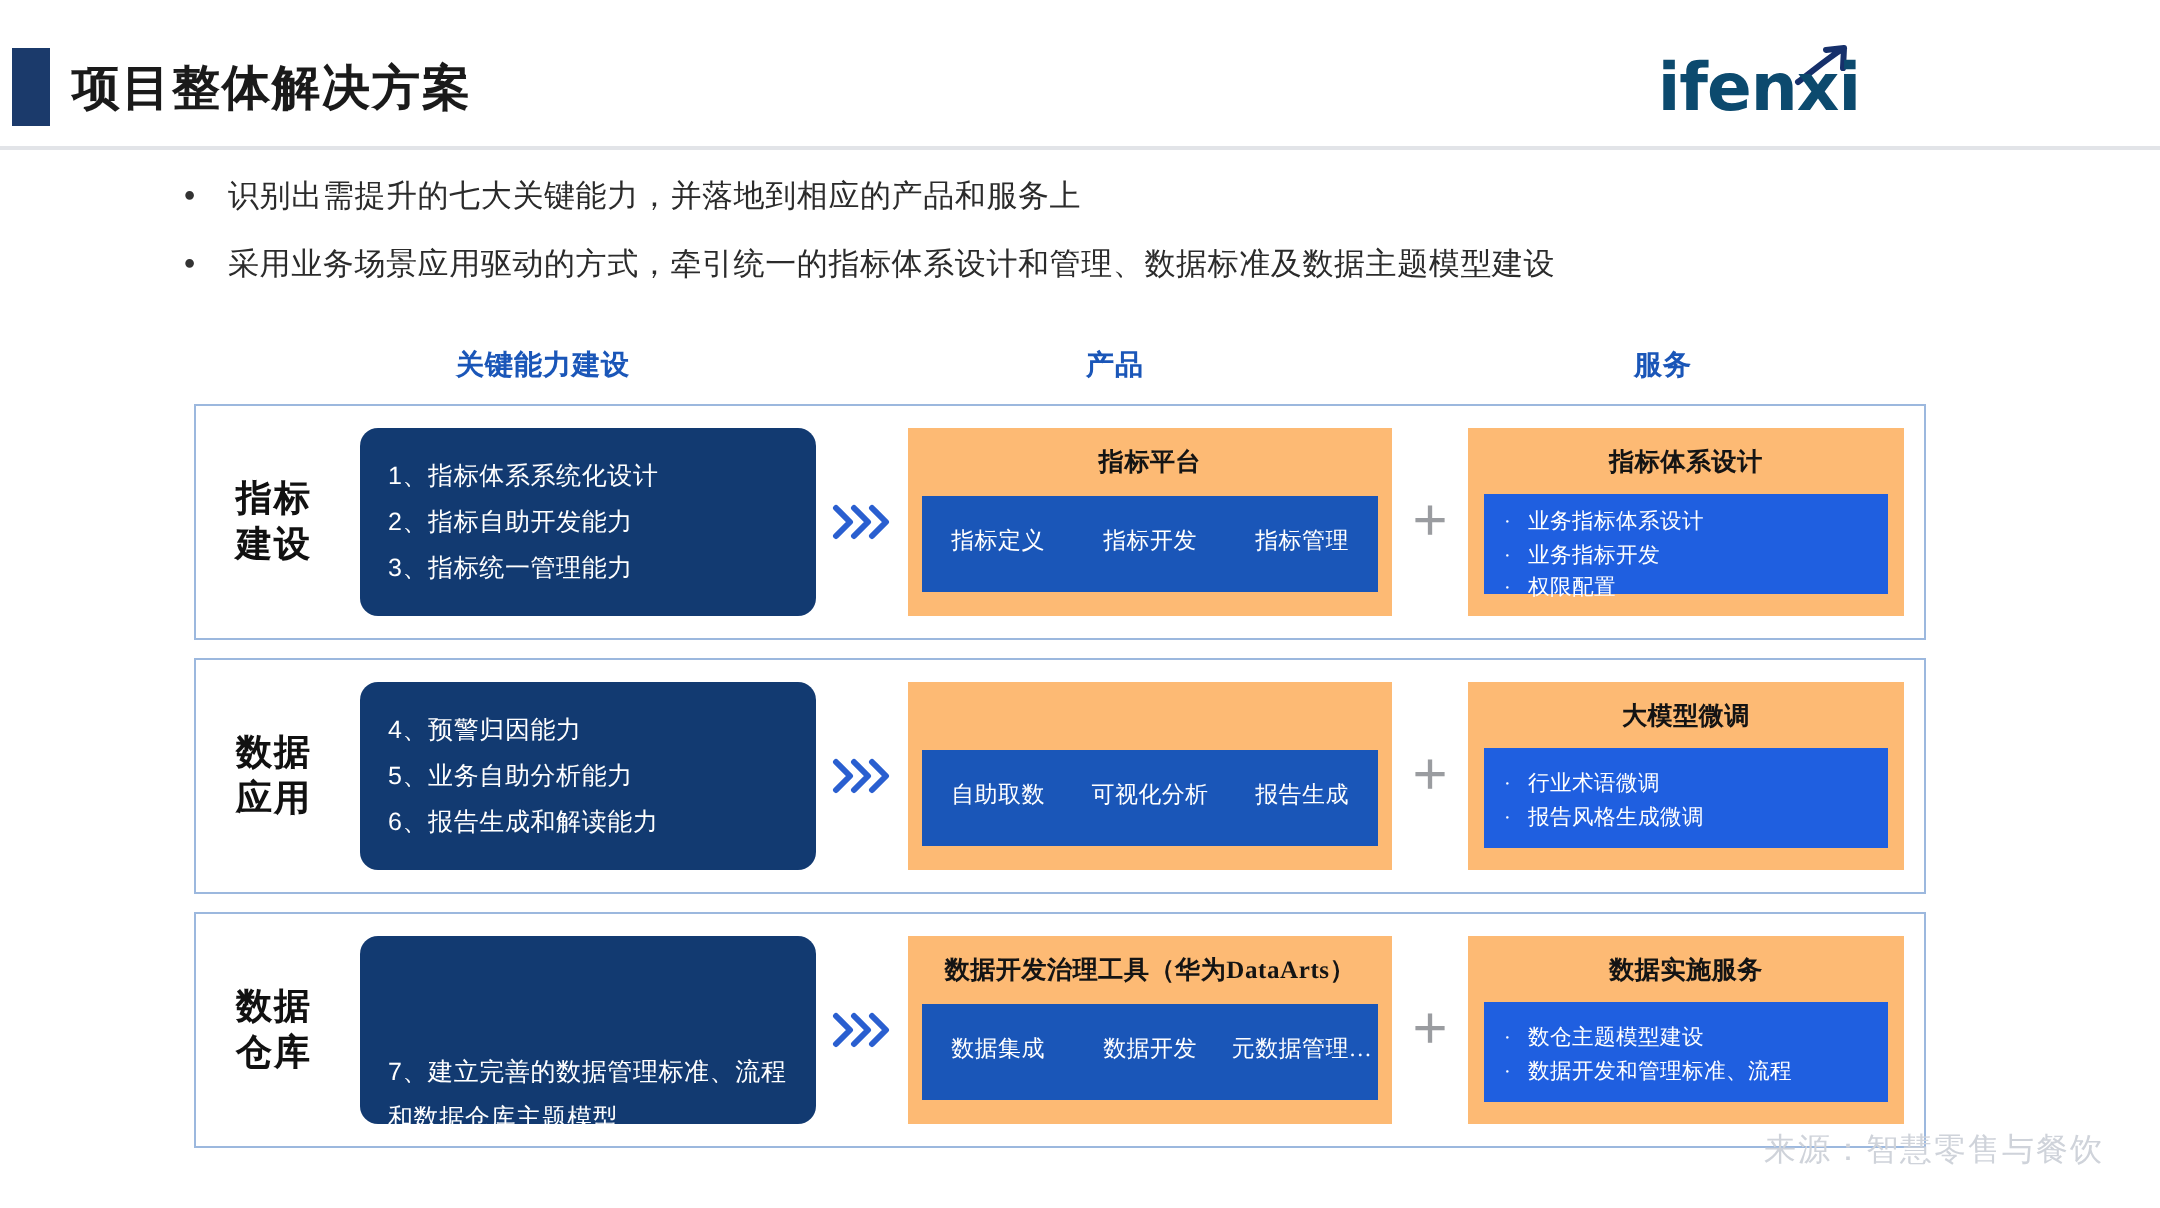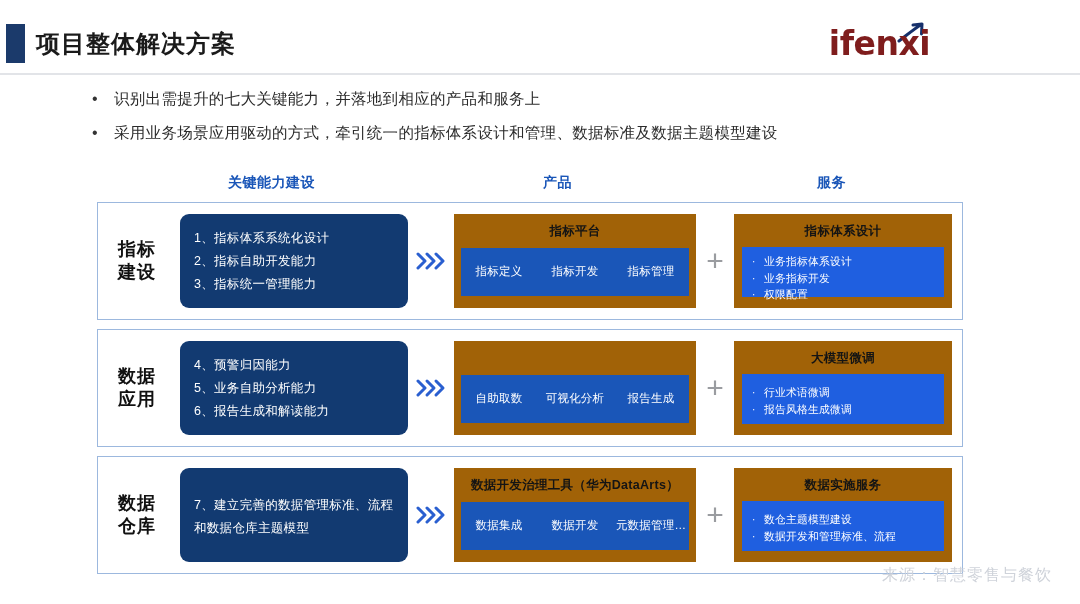--- a/index.html
+++ b/index.html
@@ -46,21 +46,21 @@
   .logo {
     position: absolute;
     right: 26px; top: 22px;
     width: 160px; height: 44px;
   }
   .logo-text {
     position: absolute;
     right: 0; top: 2px;
     font-size: 33px;
     font-weight: bold;
-    color: #7f1d1d;
+    color: #0c4a6e;
     letter-spacing: -0.5px;
     font-family: "DejaVu Sans", sans-serif;
   }
   .logo-swoosh {
     position: absolute;
     right: 3px; top: 0px;
   }
 
   
   .bullets {
@@ -152,37 +152,39 @@
   }
   .cap-line {
     font-size: 12.5px;
     line-height: 1.85;
     letter-spacing: 0.3px;
     white-space: nowrap;
   }
   .cap-line.wrap {
     white-space: normal;
     line-height: 1.85;
+    margin-top: 31px;
   }
 
   .chev {
     position: absolute;
     left: 318px;
     top: 50%;
     transform: translateY(-50%);
     display: flex;
     align-items: center;
   }
 
   .panel {
     position: absolute;
     top: 11px;
     height: 94px;
-    background: #a16207;
+    background: #fdba74;
     box-sizing: border-box;
+    font-family: Liberation Serif, serif;
   }
   .panel.product { left: 356px; width: 242px; }
   .panel.service { left: 636px; width: 218px; }
 
   .panel-title {
     position: absolute;
     left: 0; right: 0;
     top: 9px;
     text-align: center;
     font-size: 12.5px;

